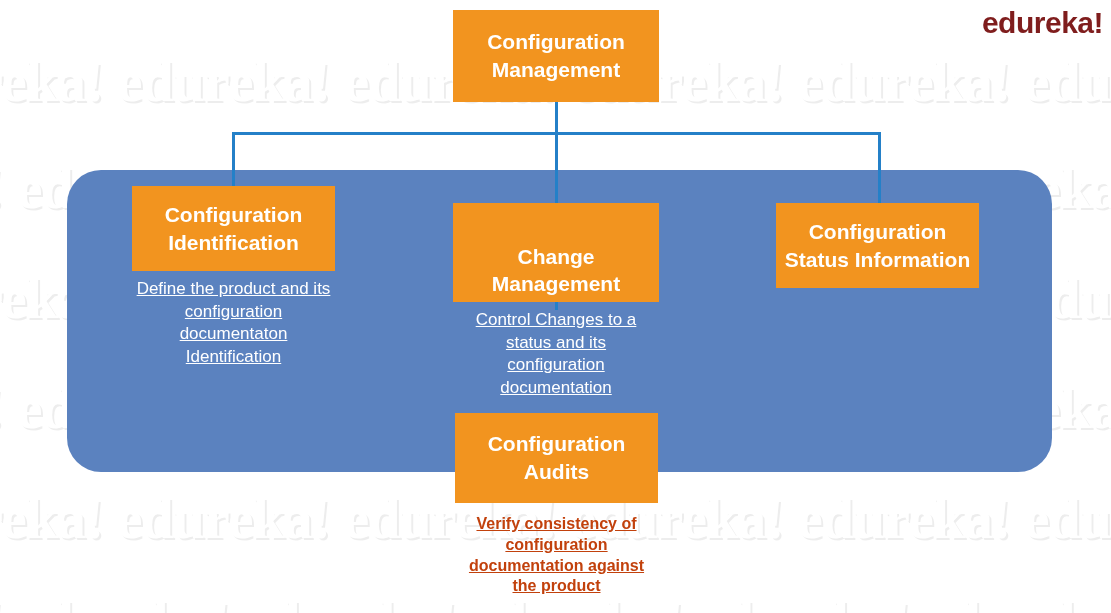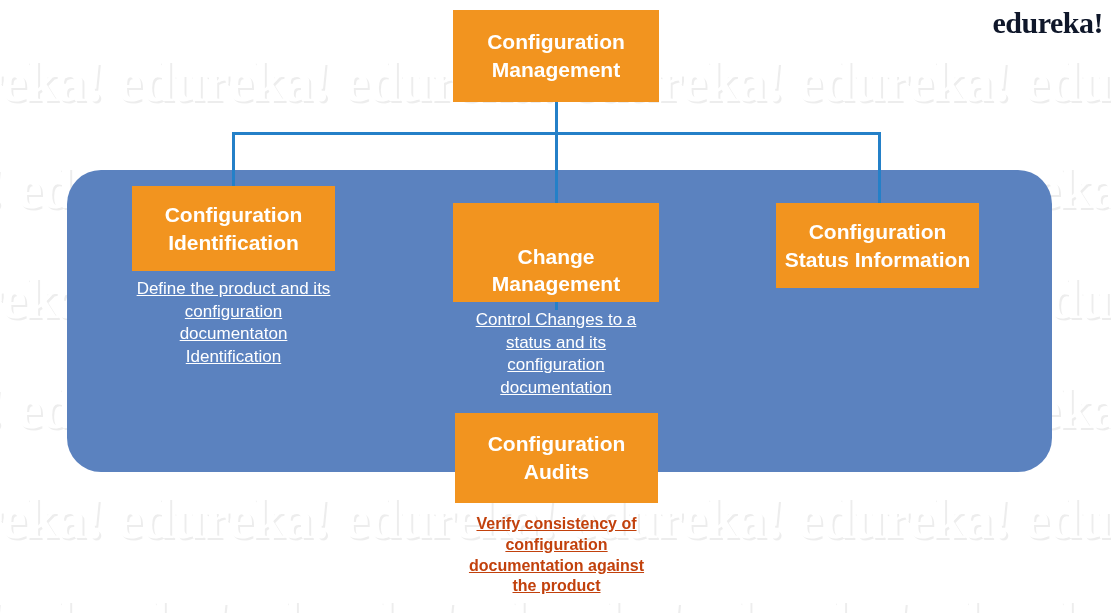--- a/index.html
+++ b/index.html
@@ -106,24 +106,24 @@
 
   #node-ca   { left: 455px; top: 413px; width: 203px; }
   #node-ca .node-box { height: 90px; }
 
   
   #logo {
     position: absolute;
     right: 8px;
     top: 6px;
     z-index: 6;
-    font-family: Liberation Serif, serif;
+    font-family: Liberation Sans, sans-serif;
     font-weight: 700;
     font-size: 30px;
-    color: #0f172a;
+    color: #7f1d1d;
     letter-spacing: -0.5px;
   }
 </style>
 </head>
 <body>
 
 <div id="canvas">
 
   <div id="watermarks">
     <div class="wm-row" style="top:48px;left:-110px;">edureka!   edureka!   edureka!   edureka!   edureka!   edureka!</div>

